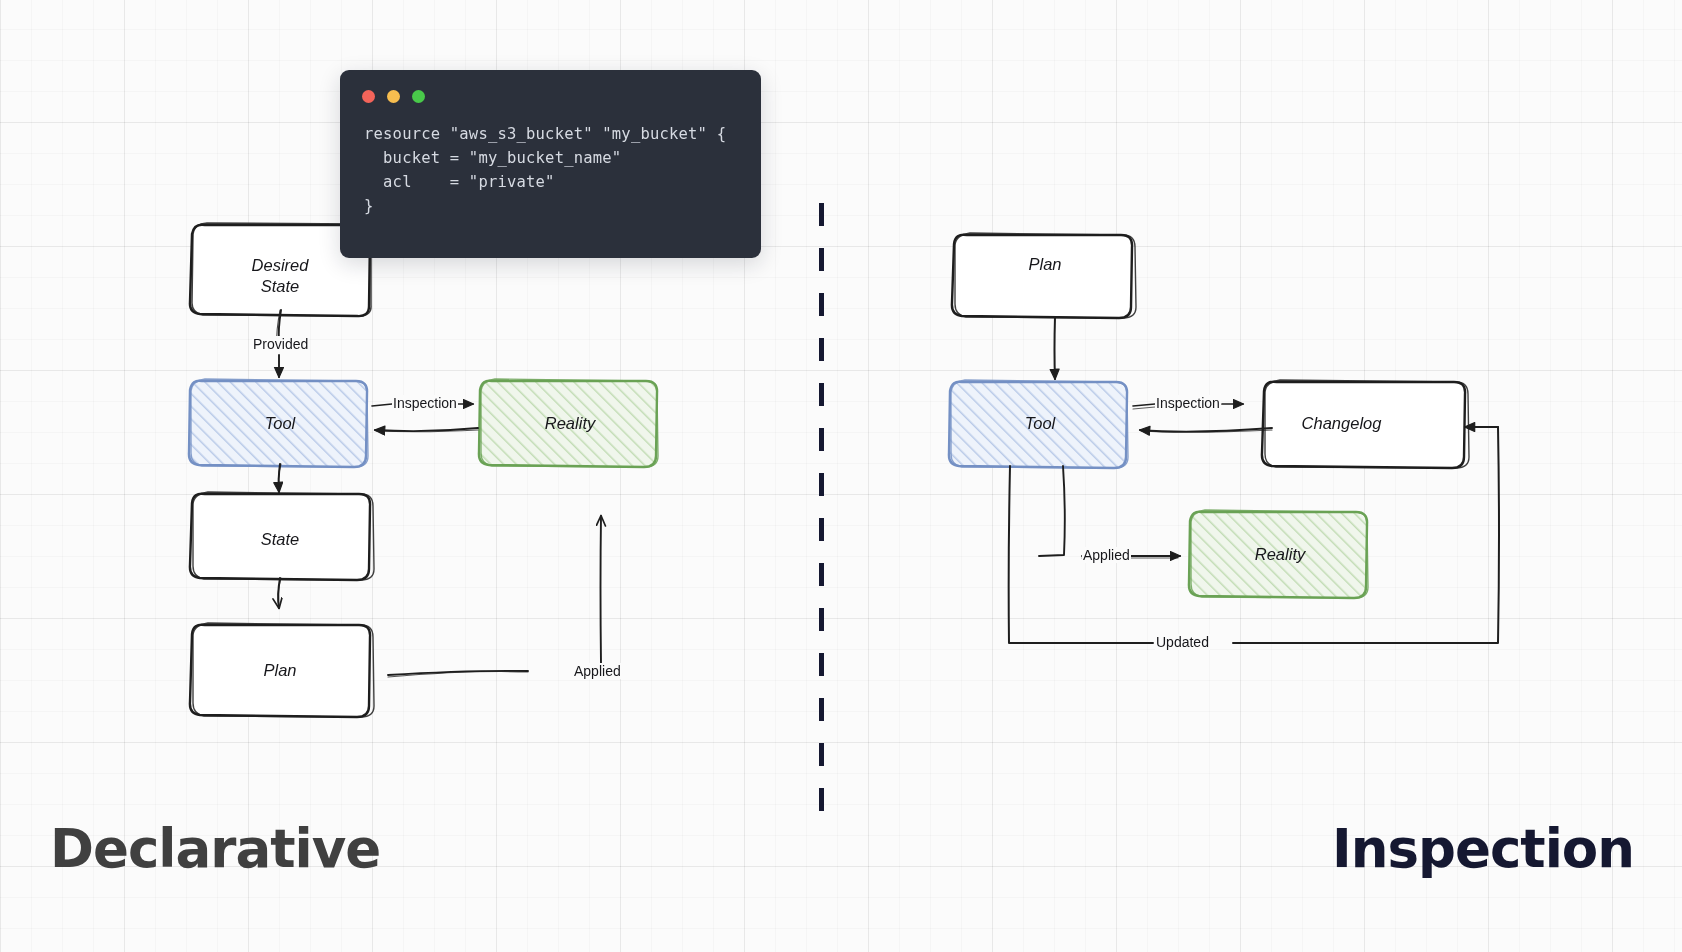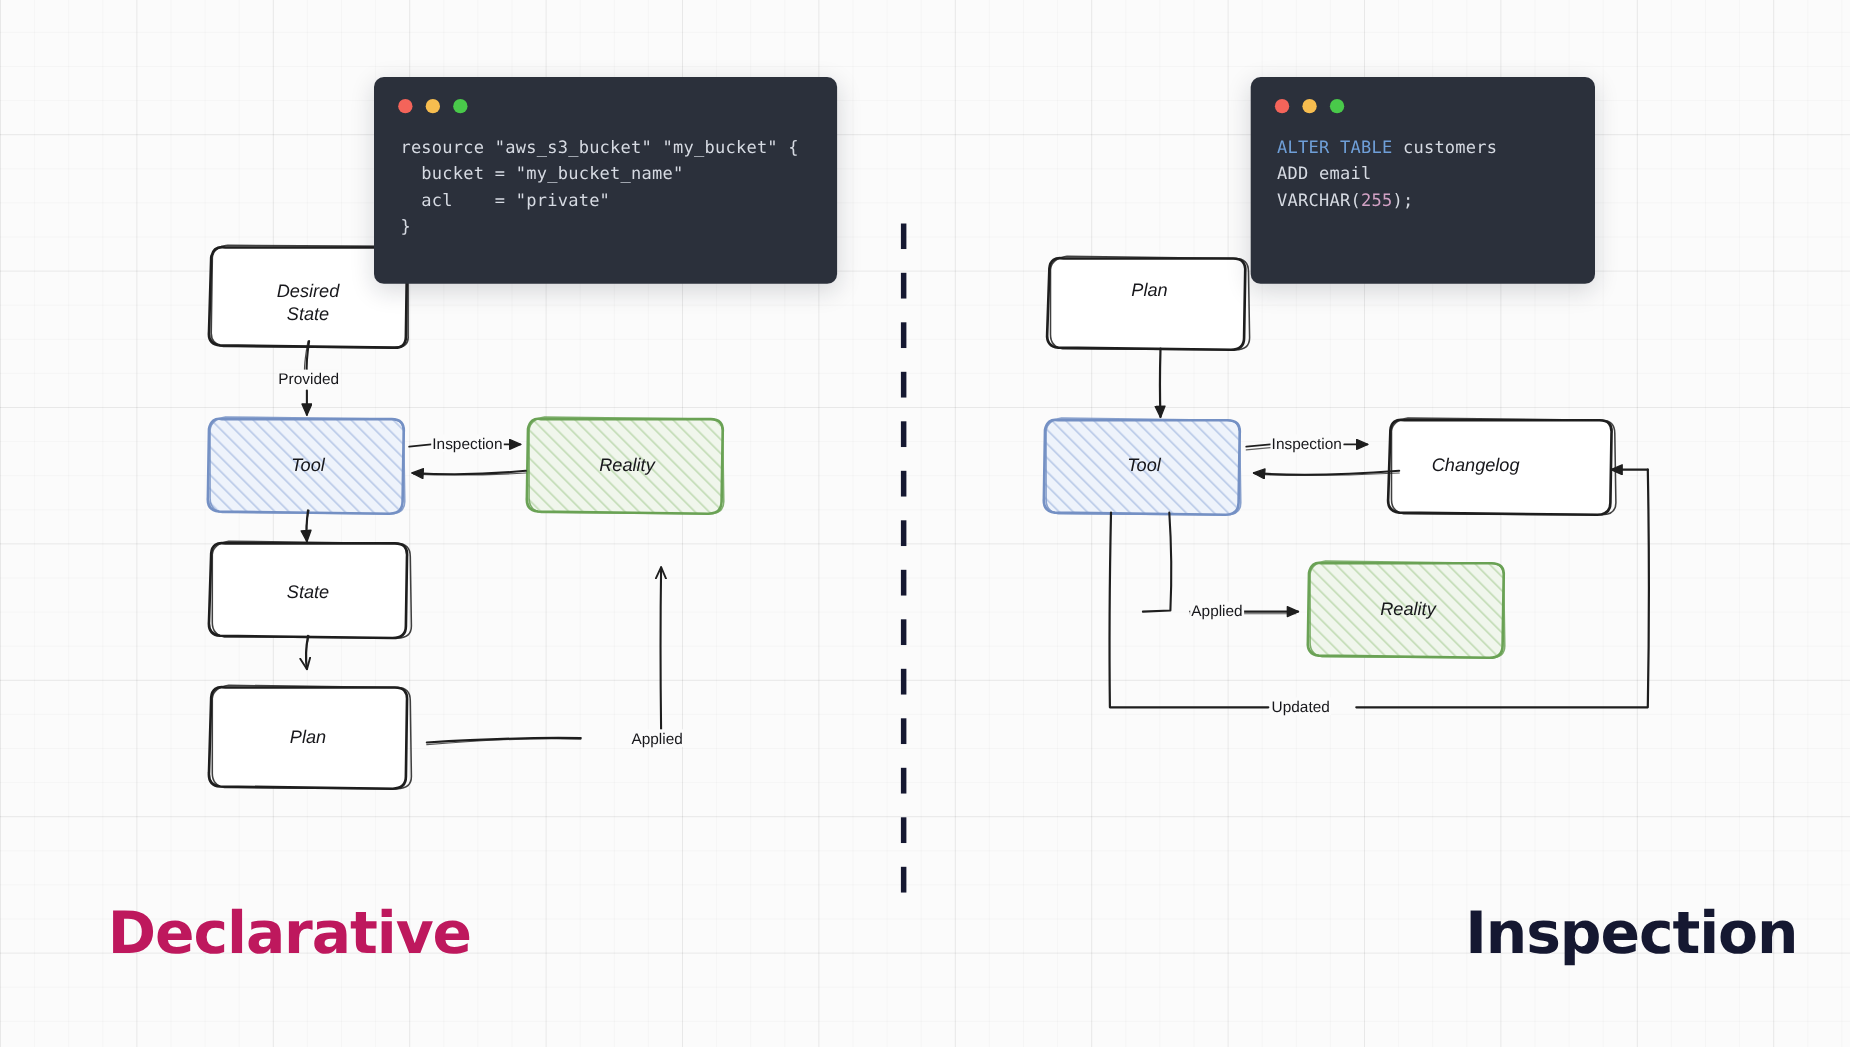--- a/index.html
+++ b/index.html
@@ -60,21 +60,21 @@
 
   
   .big-title{
     position:absolute;
     font-family:"DejaVu Sans","Liberation Sans",sans-serif;
     font-weight:bold;
     font-size:53px;
     letter-spacing:-1px;
     z-index:30;
   }
-  #title-declarative{left:50px;top:818px;color:#be185d;margin-left:48px;}
+  #title-declarative{left:50px;top:818px;color:#404040;}
   #title-imperative{right:48px;top:818px;color:#151831;}
 
   
   #divider{
     position:absolute;left:819px;top:203px;width:5px;height:628px;z-index:15;
     background-image:linear-gradient(to bottom,#151831 0,#151831 23px,transparent 23px,transparent 45px);
     background-size:5px 45px;
   }
 </style>
 </head>
@@ -229,29 +229,19 @@
       <span class="dot r"></span>
       <span class="dot y"></span>
       <span class="dot g"></span>
     </div>
     <div class="code-body"><span>resource "aws_s3_bucket" "my_bucket" {</span>
 <span>  bucket = "my_bucket_name"</span>
 <span>  acl    = "private"</span>
 <span>}</span></div>
   </div>
 
-  <div class="code-window" style="left:1137px;top:70px;width:313px;height:188px;">
-    <div class="code-dots">
-      <span class="dot r"></span>
-      <span class="dot y"></span>
-      <span class="dot g"></span>
-    </div>
-    <div class="code-body"><span class="kw">ALTER TABLE</span><span> customers</span>
-<span>ADD email</span>
-<span>VARCHAR(</span><span class="num">255</span><span>);</span></div>
-  </div>
 
   <div id="divider"></div>
 
   <div class="big-title" id="title-declarative">Declarative</div>
   <div class="big-title" id="title-imperative">Inspection</div>
 
 </div>
 
 </body></html>

